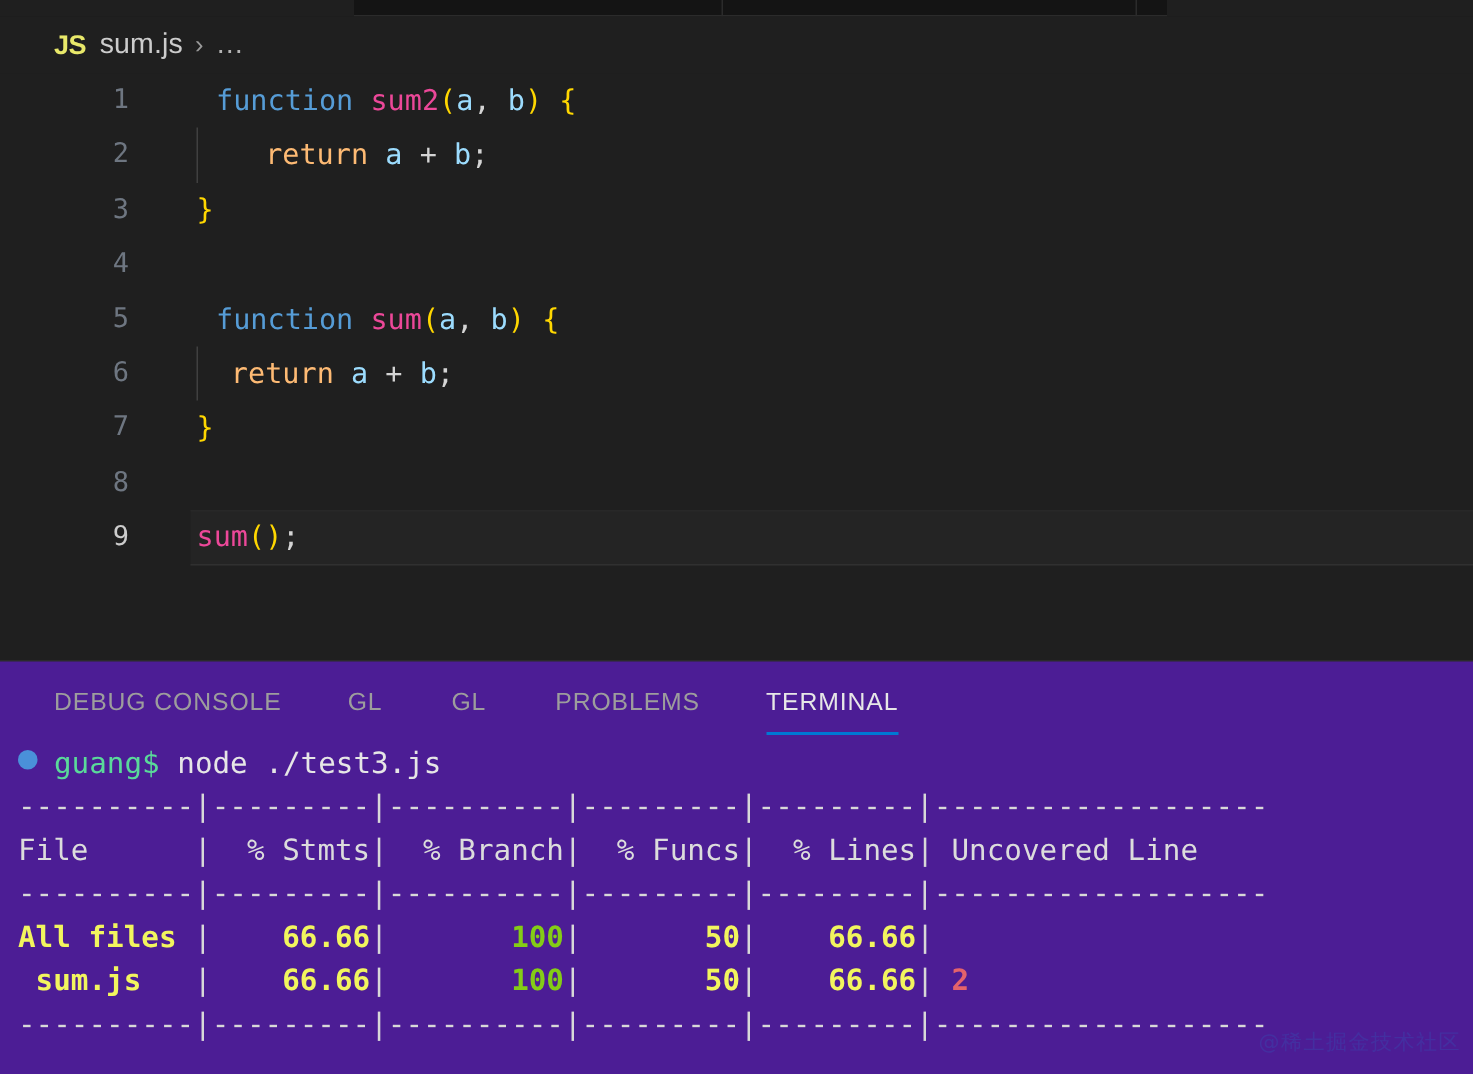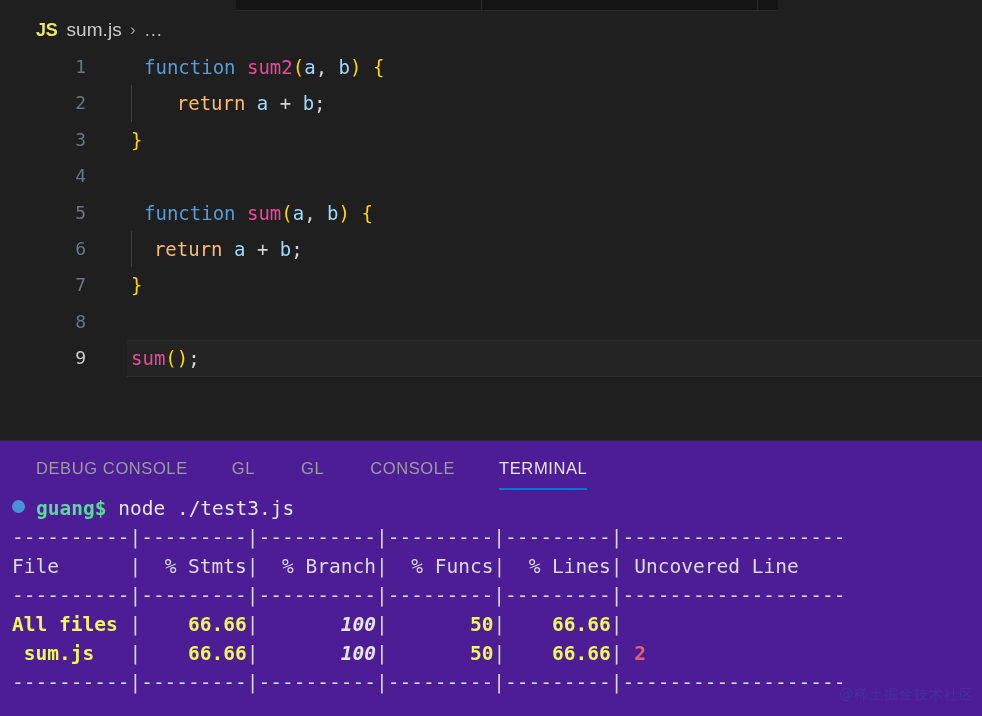--- a/index.html
+++ b/index.html
@@ -96,26 +96,26 @@
   .term {
     position:absolute; top:494px; left:0; width:982px; height:222px;
     padding-left:12px; overflow:hidden;
     font-family:"DejaVu Sans Mono","Liberation Mono", monospace;
     font-size:19.5px; line-height:29px; white-space:pre;
   }
   .dot {
     display:inline-block; width:13px; height:13px; border-radius:50%;
     background:#4a90d9; margin-right:11px; position:relative; top:-2px;
   }
-  .t-prompt { color:#5ad99a; font-weight:bold; }
+  .t-prompt { color:#5ad99a; font-weight:normal; }
   .t-cmd    { color:#e6e6e6; }
   .t-rule   { color:#d8d8d8; }
   .t-hdr    { color:#dcdcdc; }
   .t-yellow { color:#f2f55e; font-weight:bold; }
-  .t-green  { color:#e5e5e5; font-weight:bold;font-style:italic; }
+  .t-green  { color:#84cc16; font-weight:bold; }
   .t-red    { color:#e4636b; font-weight:bold; }
   .t-line   { height:29px; }
 
   
   .watermark {
     position:absolute; right:8px; bottom:12px;
     font-size:14px; color:#0ea5e9; opacity:.13;
     font-family:"DejaVu Sans", sans-serif; pointer-events:none; letter-spacing:1px;
   }
 </style>
@@ -151,21 +151,21 @@
         <div class="crow"><span class="ln">8</span><span class="ctext"></span></div>
         <div class="crow active"><div class="ctext-bg"></div><span class="ln">9</span><span class="ctext"><span class="fn">sum</span><span class="br1">()</span><span class="plain">;</span></span></div>
       </div>
   </div>
 
   <div class="panel">
     <div class="panel-tabs" id="panel-tabs">
         <div class="ptab">DEBUG CONSOLE</div>
         <div class="ptab gl">GL</div>
         <div class="ptab gl">GL</div>
-        <div class="ptab">CONSOLE</div>
+        <div class="ptab">PROBLEMS</div>
         <div class="ptab active">TERMINAL</div>
       </div>
   </div>
 
   <div class="term" id="term"><div class="t-line"><span class="dot"></span><span class="t-prompt">guang$</span><span class="t-cmd"> node ./test3.js</span></div><div class="t-line"><span class="t-rule">----------|---------|----------|---------|---------|-------------------</span></div><div class="t-line"><span class="t-hdr">File      </span><span class="t-rule">|</span><span class="t-hdr">  % Stmts</span><span class="t-rule">|</span><span class="t-hdr">  % Branch</span><span class="t-rule">|</span><span class="t-hdr">  % Funcs</span><span class="t-rule">|</span><span class="t-hdr">  % Lines</span><span class="t-rule">|</span><span class="t-hdr"> Uncovered Line</span></div><div class="t-line"><span class="t-rule">----------|---------|----------|---------|---------|-------------------</span></div><div class="t-line"><span class="t-yellow">All files </span><span class="t-rule">|</span><span class="t-yellow">    66.66</span><span class="t-rule">|</span><span class="t-green">       100</span><span class="t-rule">|</span><span class="t-yellow">       50</span><span class="t-rule">|</span><span class="t-yellow">    66.66</span><span class="t-rule">|</span><span class="t-red"> </span></div><div class="t-line"><span class="t-yellow"> sum.js   </span><span class="t-rule">|</span><span class="t-yellow">    66.66</span><span class="t-rule">|</span><span class="t-green">       100</span><span class="t-rule">|</span><span class="t-yellow">       50</span><span class="t-rule">|</span><span class="t-yellow">    66.66</span><span class="t-rule">|</span><span class="t-red"> 2</span></div><div class="t-line"><span class="t-rule">----------|---------|----------|---------|---------|-------------------</span></div></div>
 
   <div class="watermark">@稀土掘金技术社区</div>
 </div>
 
 </body></html>

